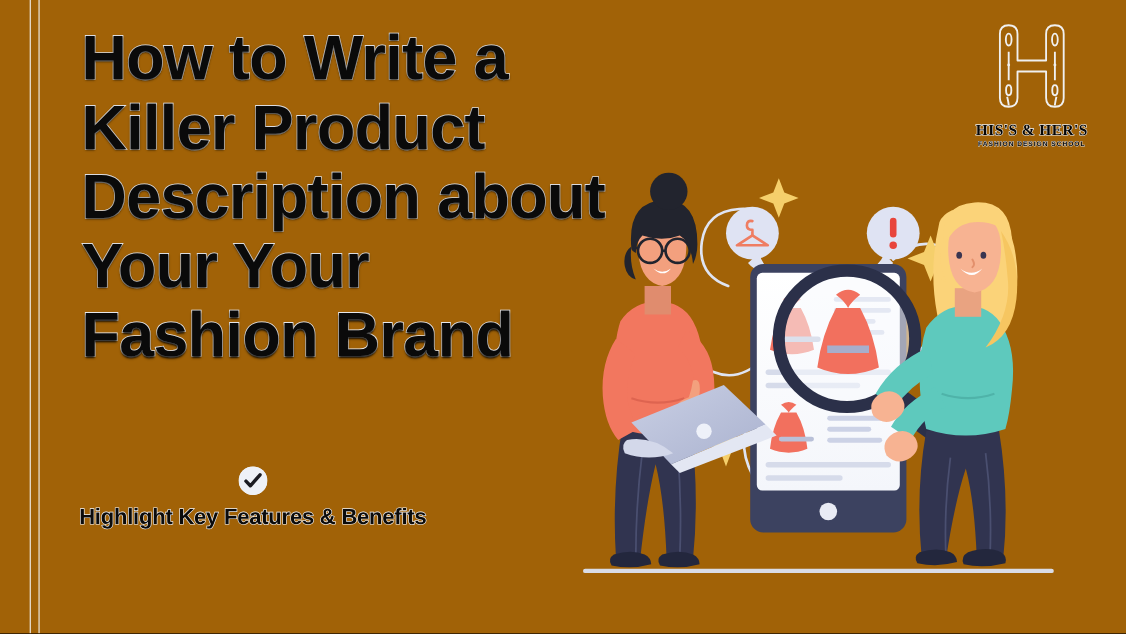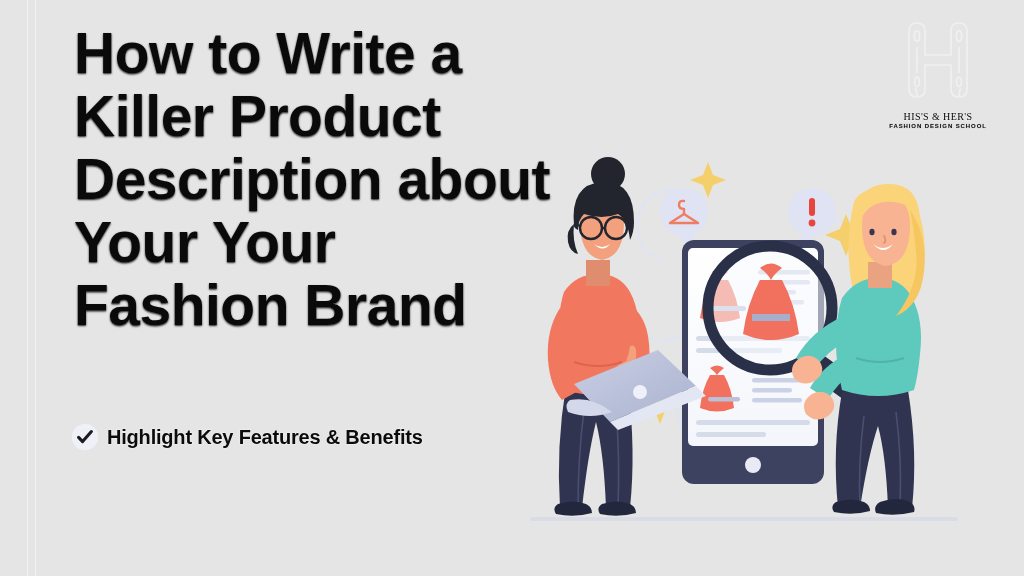--- a/index.html
+++ b/index.html
@@ -10,21 +10,21 @@
     height: 576px;
     background: #000000;
     overflow: hidden;
     font-family: "Liberation Sans", sans-serif;
   }
 
   #banner {
     position: relative;
     width: 1024px;
     height: 576px;
-    background: #e5e5e5;
+    background: #a16207;
     overflow: hidden;
   }
 
   
   .rule {
     position: absolute;
     top: 0;
     width: 1px;
     height: 576px;
     background: #f2f2f2;
@@ -57,20 +57,21 @@
     left: 72px;
     top: 424px;
     display: flex;
     flex-direction: column;
     gap: 9px;
   }
   .bullet {
     display: flex;
     align-items: center;
     gap: 9px;
+    flex-direction: column;
   }
   .check-circle {
     position: relative;
     flex: 0 0 auto;
     width: 26px;
     height: 26px;
     border-radius: 50%;
     background: #eef1f7;
     display: flex;
     align-items: center;
@@ -92,22 +93,22 @@
   #logo {
     position: absolute;
     right: 22px;
     top: 14px;
     width: 128px;
     text-align: center;
   }
   #logo-mark { display: block; margin: 0 auto; }
   #logo-name {
     margin-top: 1px;
-    font-size: 10px;
-    font-weight: 400;
+    font-size: 14px;
+    font-weight: 700;
     letter-spacing: 0.4px;
     color: #050505;
     -webkit-text-stroke: 1.05px #ededed;
     paint-order: stroke fill;
     font-family: "Liberation Serif", serif;
   }
   #logo-sub {
     margin-top: 1px;
     font-size: 6px;
     font-weight: 700;

